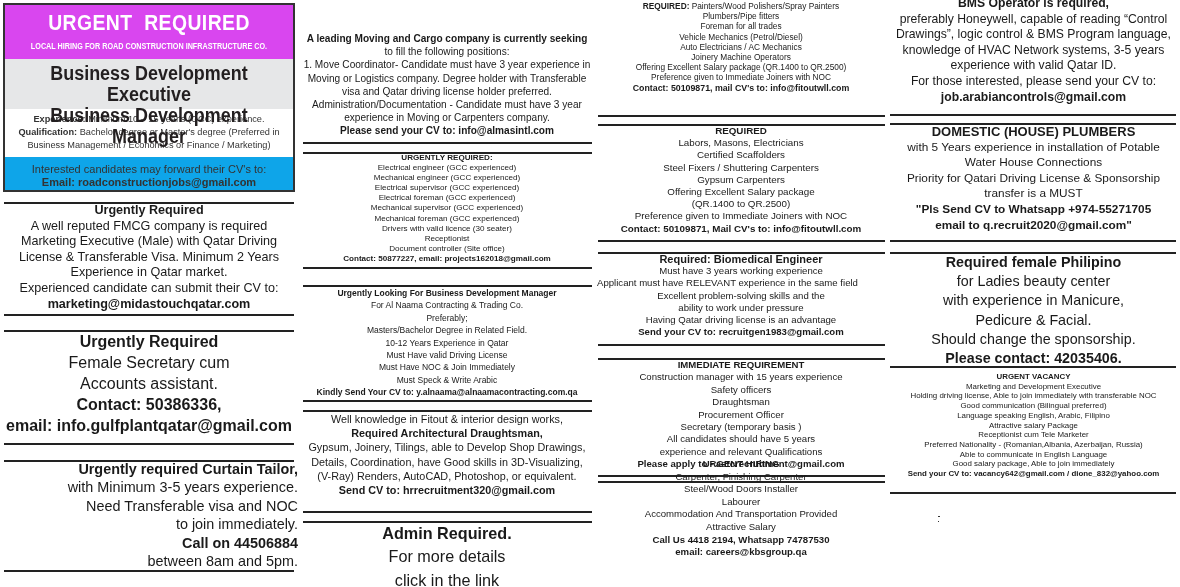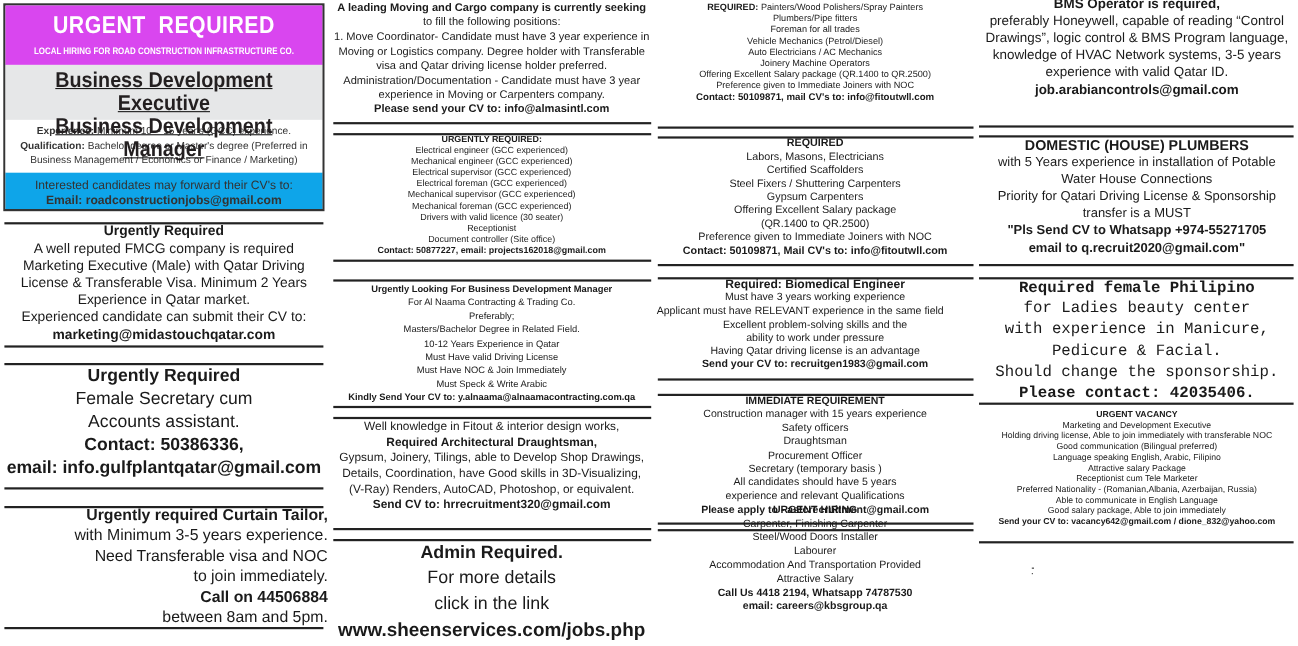--- a/index.html
+++ b/index.html
@@ -9,21 +9,21 @@
   .ad { position: absolute; left: 0; right: 0; text-align: center; }
   .rule { position: absolute; left: 0; right: 0; height: 0; border-top: 2px solid #222; }
   .b { font-weight: bold; }
   .line { display: block; white-space: nowrap; }
 
   
   .boxed { position: absolute; left: 3px; top: 3px; width: 292px; height: 189px; border: 2px solid #333; background: #fff; }
   .boxed .hdr { background: #d946ef; color: #fff; height: 54px; text-align: center; }
   .boxed .hdr .t1 { font-family: "Liberation Sans", sans-serif; font-weight: bold; font-size: 22px; letter-spacing: 0.5px; padding-top: 5px; transform: scaleX(0.88); display: block; }
   .boxed .hdr .t2 { font-size: 8.5px; font-weight: bold; padding-top: 5px; transform: scaleX(0.85); display: block; }
-  .boxed .pos { background: #e6e7e8; height: 50px; text-align: center; padding-top: 4px; text-decoration: underline; }
+  .boxed .pos { background: #e6e7e8; height: 50px; text-align: center; padding-top: 4px; }
   .boxed .pos span { display: block; font-weight: bold; font-size: 19.5px; line-height: 21px; color: #231f20; transform: scaleX(0.92); }
   .boxed .det { background: #fff; padding: 4px 4px 2px; text-align: center; font-size: 9.2px; line-height: 13px; color: #333; height: 48px; }
   .boxed .foot { background: #0ea5e9; text-align: center; font-size: 11px; line-height: 13px; padding-top: 6px; height: 33px; color: #333; }
 </style>
 </head>
 <body>
 
 <div class="col" style="left:0; width:298px; height:587px;">
 
   <div class="boxed">
@@ -82,21 +82,21 @@
     <span class="line b">Urgently required Curtain Tailor,</span>
     <span class="line">with Minimum 3-5 years experience.</span>
     <span class="line">Need Transferable visa and NOC</span>
     <span class="line">to join immediately.</span>
     <span class="line b">Call on 44506884</span>
     <span class="line">between 8am and 5pm.</span>
   </div>
   <div class="rule" style="top:570px; left:4px; right:4px;"></div>
 </div>
 
-<div class="col" style="left:300px; width:294px; height:488px;">
+<div class="col" style="left:300px; width:294px; height:488px;margin-top:31px;">
 
   <div class="ad" style="top:1px; font-size:10.1px; line-height:13.2px;">
     <span class="line b">A leading Moving and Cargo company is currently seeking</span>
     <span class="line">to fill the following positions:</span>
     <span class="line">1. Move Coordinator- Candidate must have 3 year experience in</span>
     <span class="line">Moving or Logistics company. Degree holder with Transferable</span>
     <span class="line">visa and Qatar driving license holder preferred.</span>
     <span class="line">Administration/Documentation - Candidate must have 3 year</span>
     <span class="line">experience in Moving or Carpenters company.</span>
     <span class="line b">Please send your CV to: info@almasintl.com</span>
@@ -222,38 +222,39 @@
 </div>
 
 <div class="col" style="left:887px; width:293px; height:587px;">
 
   <div class="ad" style="top:-4px; font-size:12.2px; line-height:15.6px;">
     <span class="line b">BMS Operator is required,</span>
     <span class="line">preferably Honeywell, capable of reading “Control</span>
     <span class="line">Drawings”, logic control &amp; BMS Program language,</span>
     <span class="line">knowledge of HVAC Network systems, 3-5 years</span>
     <span class="line">experience with valid Qatar ID.</span>
+    <span class="line">For those interested, please send your CV to:</span>
     <span class="line b">job.arabiancontrols@gmail.com</span>
   </div>
   <div class="rule" style="top:114px; left:3px; right:4px;"></div>
 
   <div class="rule" style="top:123px; left:3px; right:4px;"></div>
   <div class="ad" style="top:124px; font-size:11.8px; line-height:15.6px;">
     <span class="line b" style="font-size:13px;">DOMESTIC (HOUSE) PLUMBERS</span>
     <span class="line">with 5 Years experience in installation of Potable</span>
     <span class="line">Water House Connections</span>
     <span class="line">Priority for Qatari Driving License &amp; Sponsorship</span>
     <span class="line">transfer is a MUST</span>
     <span class="line b">"Pls Send CV to Whatsapp +974-55271705</span>
     <span class="line b">email to q.recruit2020@gmail.com"</span>
   </div>
   <div class="rule" style="top:240px; left:3px; right:4px;"></div>
 
   <div class="rule" style="top:252px; left:3px; right:4px;"></div>
-  <div class="ad" style="top:253px; font-size:14.3px; line-height:19.2px;font-family:Liberation Mono, monospace;">
+  <div class="ad" style="top:253px; font-size:14.3px; line-height:19.2px;">
     <span class="line b">Required female Philipino</span>
     <span class="line">for Ladies beauty center</span>
     <span class="line">with experience in Manicure,</span>
     <span class="line">Pedicure &amp; Facial.</span>
     <span class="line">Should change the sponsorship.</span>
     <span class="line b">Please contact: 42035406.</span>
   </div>
   <div class="rule" style="top:366px; left:3px; right:4px;"></div>
 
   <div class="ad" style="top:372px; font-size:7.9px; line-height:9.7px;">

